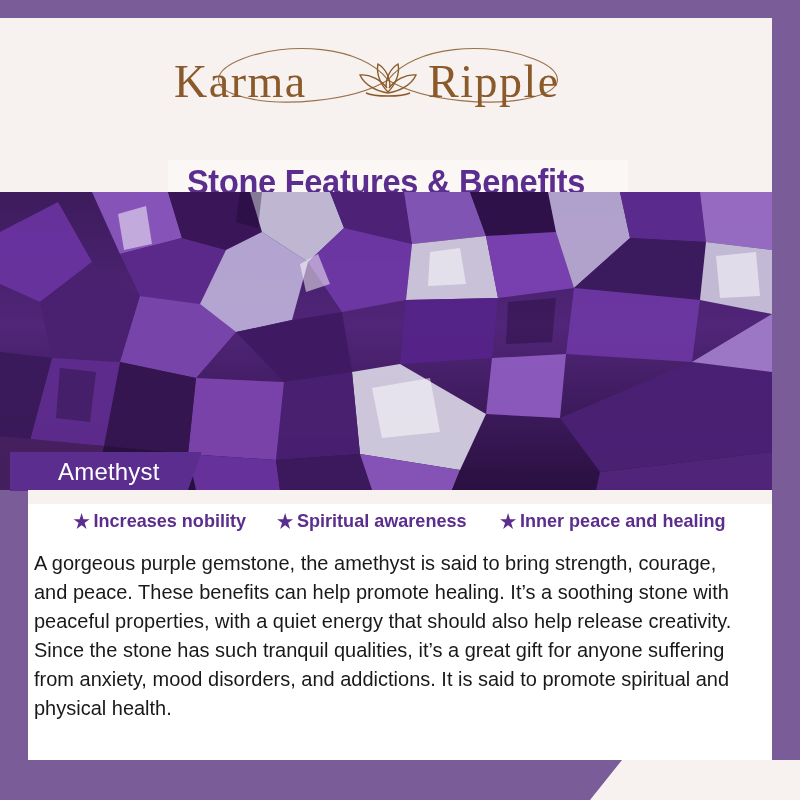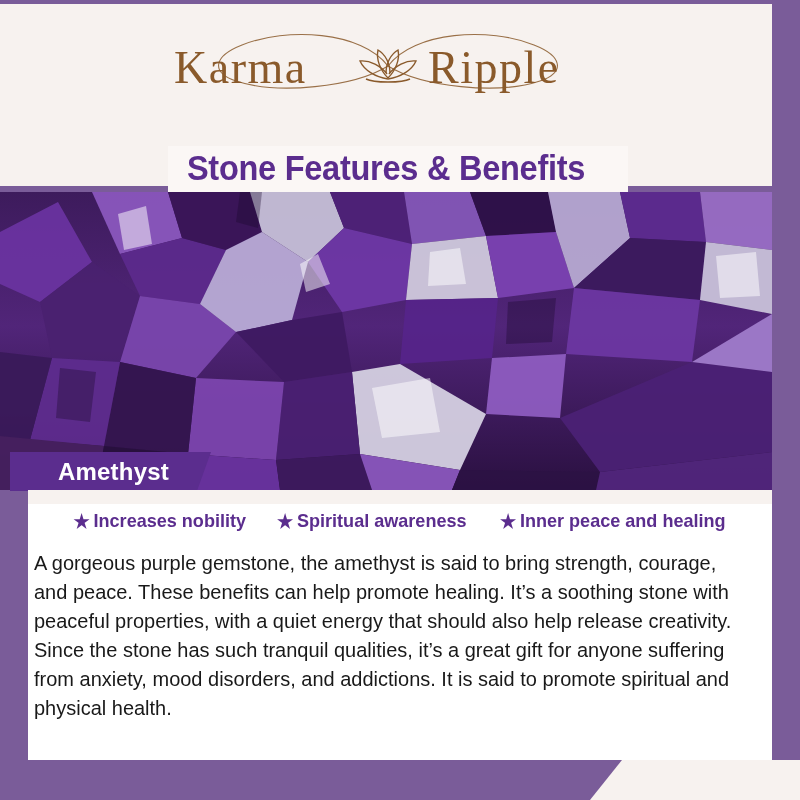--- a/index.html
+++ b/index.html
@@ -22,21 +22,21 @@
 
   
   .bottom-notch {
     position:absolute; right:0; bottom:0;
     width:210px; height:40px; background:#f7f2ef;
     clip-path:polygon(32px 0, 100% 0, 100% 100%, 0 100%);
   }
 
   
   .header {
-    position:absolute; left:0; top:4px;
+    position:absolute; left:0; top:18px;
     width:772px; height:182px;
     background:#f7f2ef;
   }
 
   .logo-wrap {
     position:absolute; left:0; top:18px; width:772px; height:88px;
     display:flex; align-items:center; justify-content:center;
   }
   .logo-svg { display:block; }
 
@@ -67,21 +67,21 @@
 
   
   .stone-banner {
     position:absolute; left:10px; top:452px;
     height:39px; padding:0 42px 0 48px;
     background:#5b2d8e;
     display:flex; align-items:center;
     clip-path:polygon(0 0, 100% 0, calc(100% - 14px) 100%, 0 100%);
   }
   .stone-banner-label {
-    color:#ffffff; font-size:24px; font-weight:bold;
+    color:#ffffff; font-size:24px; font-weight:normal;
     letter-spacing:0.2px; white-space:nowrap;
   }
 
   
   .content {
     position:absolute; left:28px; top:490px;
     width:744px; height:270px;
     background:#ffffff;
   }
   .content-strip {

